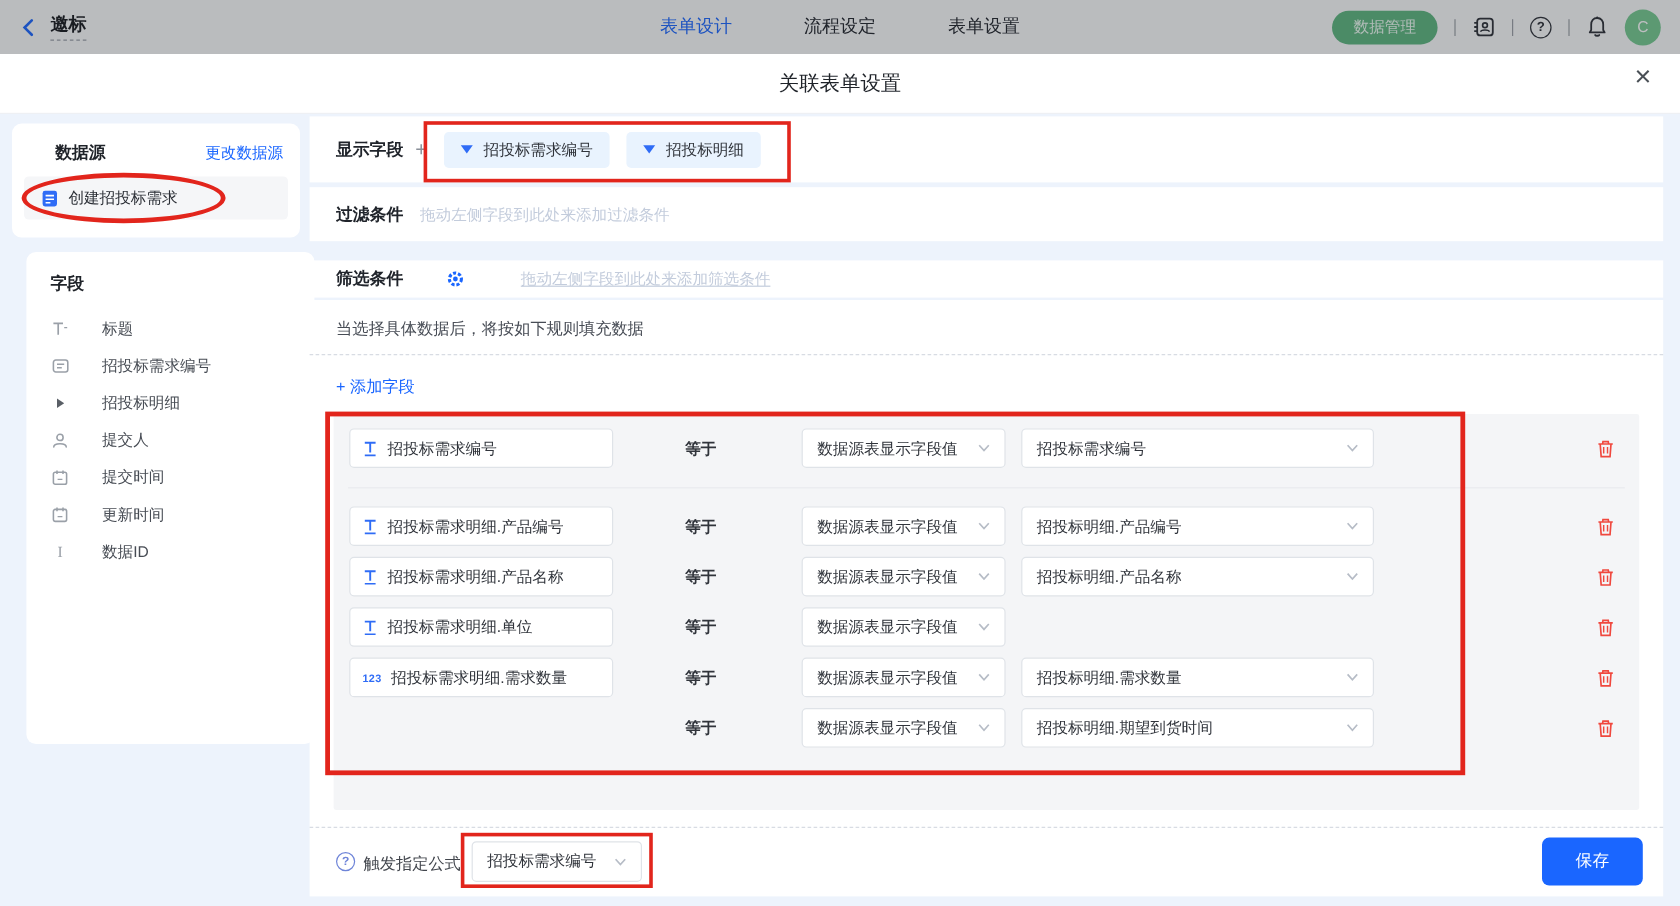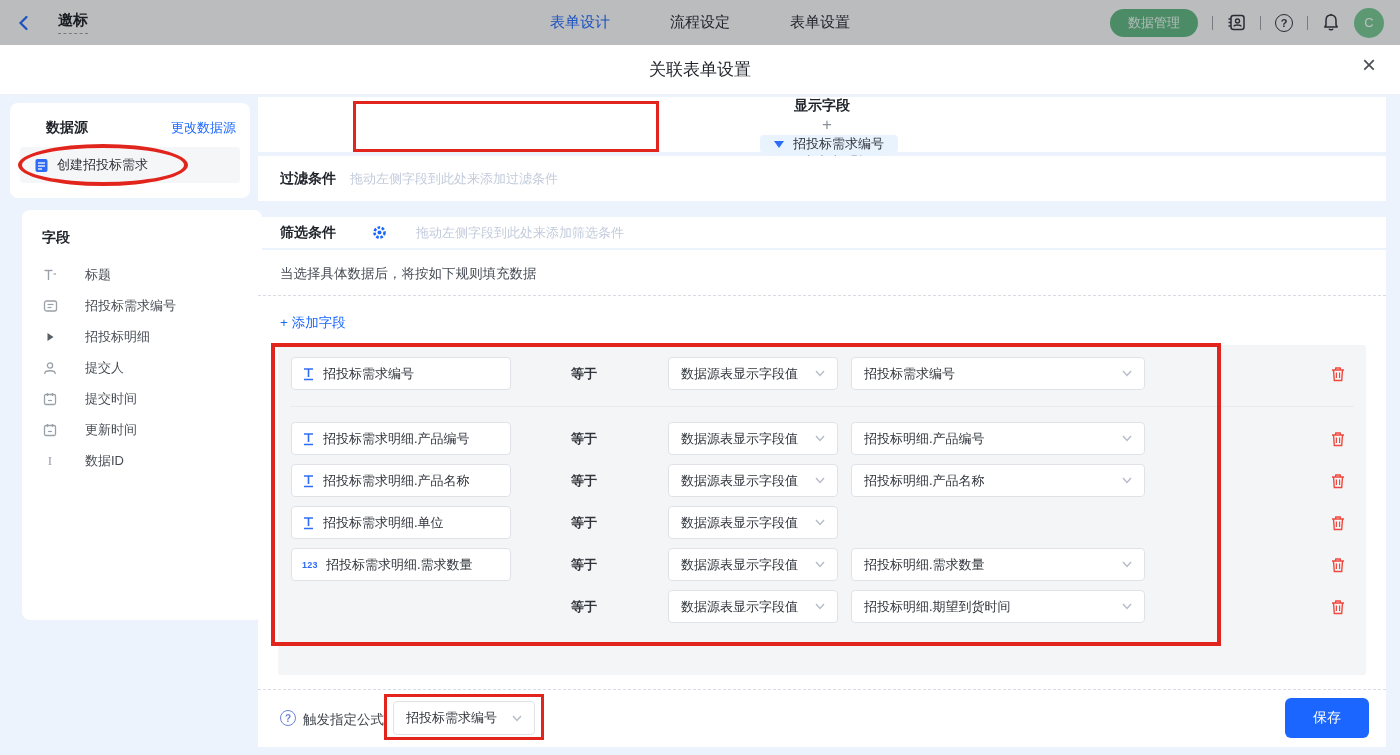--- a/index.html
+++ b/index.html
@@ -6,21 +6,21 @@
   html,body { width:1400px; height:755px; }
   body { font-family:"Liberation Sans","DejaVu Sans",sans-serif; color:#1f2329; }
   .screen { position:relative; width:1400px; height:755px; background:#edf3fc; overflow:hidden; }
 
   
   .navbar { position:absolute; left:0; top:0; width:1400px; height:45px; background:#fbfcfd;
             display:flex; align-items:center; padding:0 16px; }
   .nav-dim { position:absolute; inset:0; background:rgba(38,41,46,0.30); z-index:5; pointer-events:none; }
   .nav-left { display:flex; align-items:center; gap:10px; }
   .back-chevron { display:flex; align-items:center; color:#1a66ff; }
-  .page-name { font-size:15px; font-weight:700; color:#16191d; border-bottom:1px dashed #9aa0a8; padding-bottom:3px;margin-left:16px; }
+  .page-name { font-size:15px; font-weight:700; color:#16191d; border-bottom:1px dashed #9aa0a8; padding-bottom:3px; }
   .nav-tabs { position:absolute; left:50%; transform:translateX(-50%); display:flex; gap:60px; }
   .nav-tab { font-size:15px; color:#20242b; cursor:pointer; }
   .nav-tab.active { color:#1a66ff; }
   .nav-right { margin-left:auto; display:flex; align-items:center; gap:14px; }
   .green-pill { height:28px; padding:0 18px; border-radius:14px; background:#5cb67f; color:#eefcf3;
                 font-size:13px; display:flex; align-items:center; border:none; }
   .nav-sep { width:1px; height:14px; background:#9b9fa6; }
   .nav-icon { display:flex; align-items:center; color:#2b2f36; }
   .help-circle { width:18px; height:18px; border-radius:50%; border:1.5px solid #2b2f36; font-size:11px;
                  display:flex; align-items:center; justify-content:center; color:#2b2f36; font-weight:700; }
@@ -43,21 +43,21 @@
              display:flex; align-items:center; gap:8px; padding-left:14px; font-size:13px; color:#2b2f36; }
   .fields-card { left:22px; top:210px; width:240px; height:410px; padding:18px 0 0 20px; }
   .field-list { margin-top:12px; }
   .field-item { height:31px; display:flex; align-items:center; gap:27px; font-size:13px; color:#474c54; cursor:grab; }
   .f-icon { width:16px; display:flex; justify-content:center; align-items:center; color:#9aa0a8; }
 
   
   .bar { position:absolute; left:258px; width:1128px; background:#fff; display:flex; align-items:center; padding:0 22px; }
   .bar-label { font-size:14px; font-weight:700; color:#20242b; white-space:nowrap; }
   .placeholder { font-size:13px; color:#c3ccdc; margin-left:14px; }
-  .bar-display { top:97px; height:55px;flex-direction:column; }
+  .bar-display { top:97px; height:55px; }
   .bar-filter { top:156px; height:45px; }
   .bar-screen { top:217px; height:31px;gap:29px; }
   .plus-btn { color:#8a9099; font-size:17px; margin-left:10px; cursor:pointer; }
   .tag { height:30px; background:#e9f3fe; border-radius:4px; display:flex; align-items:center; gap:9px;
          padding:0 14px; font-size:13px; color:#30343b; margin-left:14px; cursor:pointer; }
   .tag-caret { width:0; height:0; border-left:5px solid transparent; border-right:5px solid transparent;
                border-top:7px solid #2f6cf6; }
   .gear { margin-left:7px; display:flex; align-items:center; color:#1a66ff; }
 
   
@@ -266,21 +266,21 @@
   </div>
 
   <div class="bar bar-screen">
     <span class="bar-label">筛选条件</span>
     <span class="gear">
       <svg width="15" height="15" viewBox="0 0 15 15">
           <circle cx="7.5" cy="7.5" r="5" fill="none" stroke="currentColor" stroke-width="2.6" stroke-dasharray="2.6 1.6"></circle>
           <circle cx="7.5" cy="7.5" r="2" fill="currentColor"></circle>
         </svg>
     </span>
-    <span class="placeholder" style="margin-left:0;">拖动左侧字段到此处来添加筛选条件</span>
+    <span class="placeholder" style="margin-left:18px;text-decoration:underline;">拖动左侧字段到此处来添加筛选条件</span>
   </div>
 
   <div class="main-card">
     <span class="rule-hint">当选择具体数据后，将按如下规则填充数据</span>
     <div class="dash dash-1"></div>
     <span class="add-field">+ 添加字段</span>
 
     <div class="rows-wrap">
 
       <div class="map-row">

